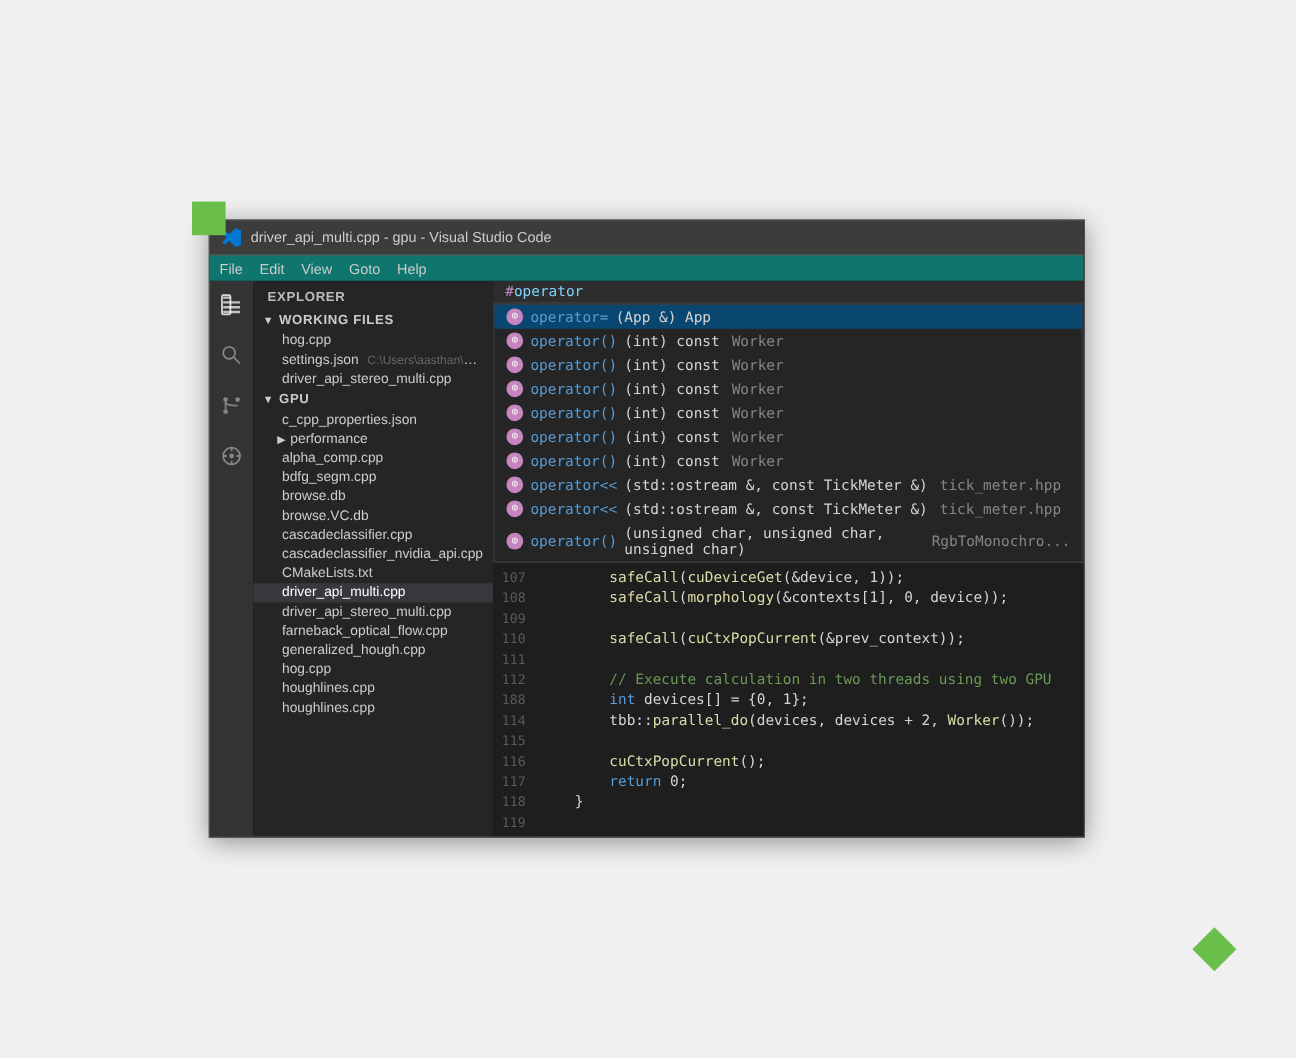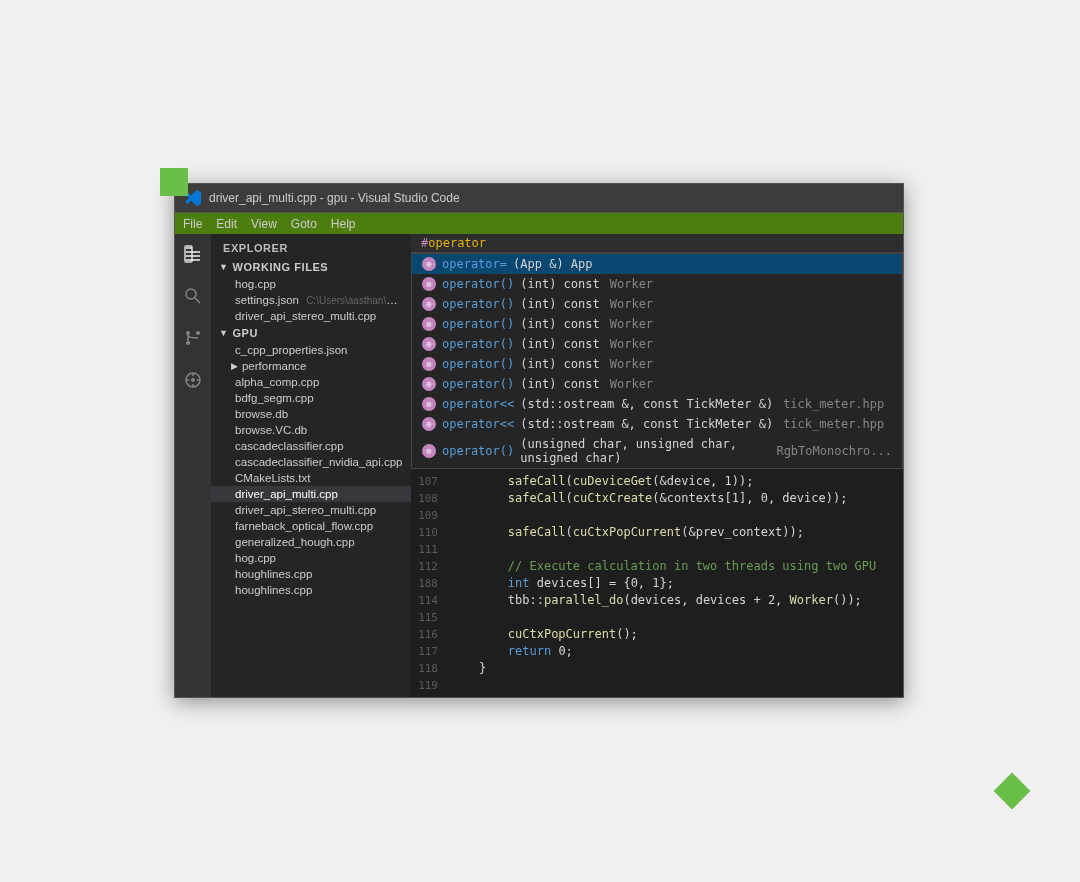--- a/index.html
+++ b/index.html
@@ -64,21 +64,21 @@
       margin-right: 8px;
       flex-shrink: 0;
     }
     .title-bar-text {
       color: #cccccc;
       font-size: 12px;
     }
 
     
     .menu-bar {
-      background: #4d7c0f;
+      background: #0f766e;
       height: 22px;
       display: flex;
       align-items: center;
       padding: 0 8px;
       gap: 14px;
       flex-shrink: 0;
       border-top: 1px solid #555;
     }
     .menu-item {
       color: #cccccc;
@@ -398,21 +398,21 @@
       <div class="file-item">generalized_hough.cpp</div>
       <div class="file-item">hog.cpp</div>
       <div class="file-item">houghlines.cpp</div>
       <div class="file-item">houghlines.cpp</div>
     </div>
 
     <div class="editor-area">
 
       <div class="autocomplete-header">
         <span style="color:#c586c0;">#</span>
-          <span style="color:#eab308;">operator</span>
+          <span style="color:#7dd3fc;">operator</span>
       </div>
 
       <div class="autocomplete-list">
         <div class="autocomplete-item selected">
           <div class="ac-icon">⊙</div>
           <span class="ac-keyword">operator=</span>
             <span class="ac-normal">(App &amp;) App</span>
         </div>
         <div class="autocomplete-item">
           <div class="ac-icon">⊙</div>
@@ -481,21 +481,21 @@
           <div>188</div>
           <div>114</div>
           <div>115</div>
           <div>116</div>
           <div>117</div>
           <div>118</div>
           <div>119</div>
         </div>
         <div class="code-content">
           <div class="code-line"><span class="c-white">        </span><span class="c-yellow">safeCall</span><span class="c-white">(</span><span class="c-yellow">cuDeviceGet</span><span class="c-white">(&amp;device, 1));</span></div>
-          <div class="code-line"><span class="c-white">        </span><span class="c-yellow">safeCall</span><span class="c-white">(</span><span class="c-yellow">cuCtxCreate</span><span class="c-white">(&amp;contexts[1], 0, device));</span></div>
+          <div class="code-line"><span class="c-white">        </span><span class="c-yellow">safeCall</span><span class="c-white">(</span><span class="c-yellow">morphology</span><span class="c-white">(&amp;contexts[1], 0, device));</span></div>
           <div class="code-line"></div>
           <div class="code-line"><span class="c-white">        </span><span class="c-yellow">safeCall</span><span class="c-white">(</span><span class="c-yellow">cuCtxPopCurrent</span><span class="c-white">(&amp;prev_context));</span></div>
           <div class="code-line"></div>
           <div class="code-line"><span class="c-green">        // Execute calculation in two threads using two GPU</span></div>
           <div class="code-line"><span class="c-white">        </span><span class="c-blue">int</span><span class="c-white"> devices[] = {0, 1};</span></div>
           <div class="code-line"><span class="c-white">        tbb::</span><span class="c-yellow">parallel_do</span><span class="c-white">(devices, devices + 2, </span><span class="c-yellow">Worker</span><span class="c-white">());</span></div>
           <div class="code-line"></div>
           <div class="code-line"><span class="c-white">        </span><span class="c-yellow">cuCtxPopCurrent</span><span class="c-white">();</span></div>
           <div class="code-line"><span class="c-white">        </span><span class="c-blue">return</span><span class="c-white"> 0;</span></div>
           <div class="code-line"><span class="c-white">    }</span></div>

